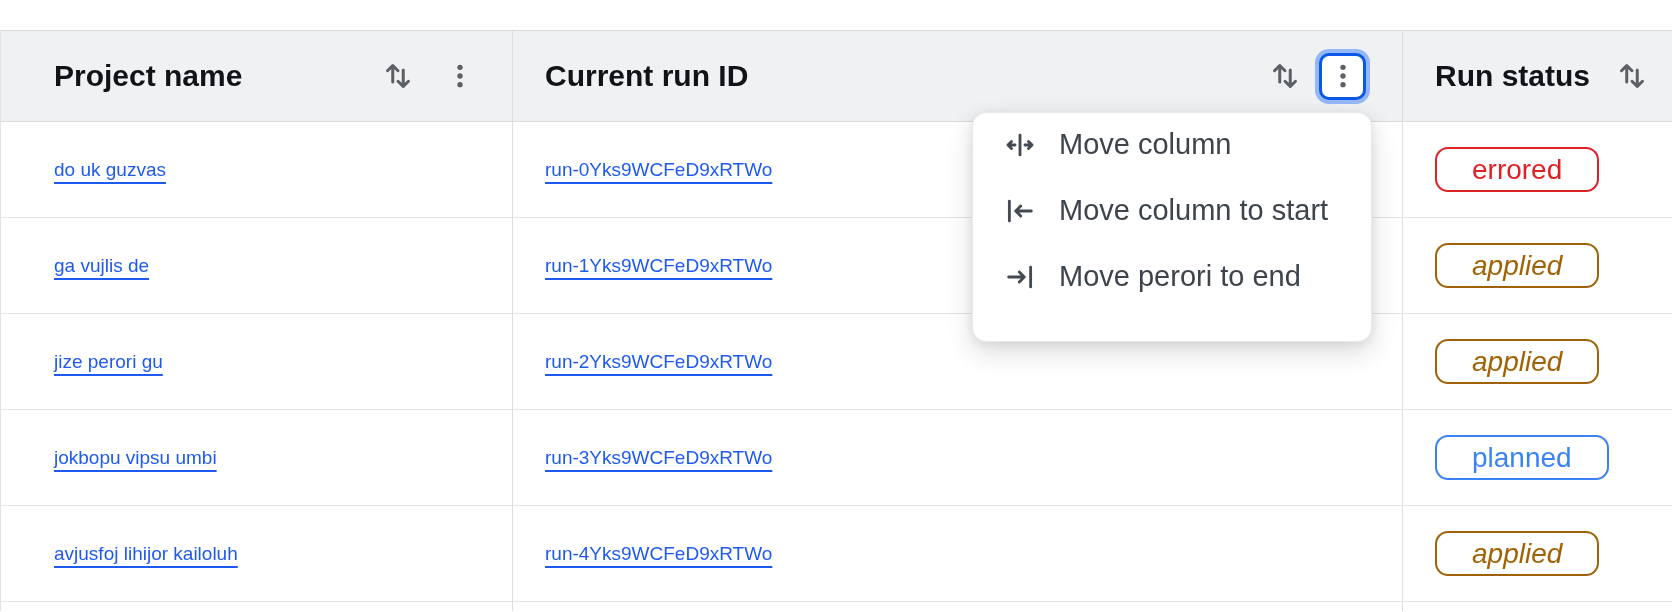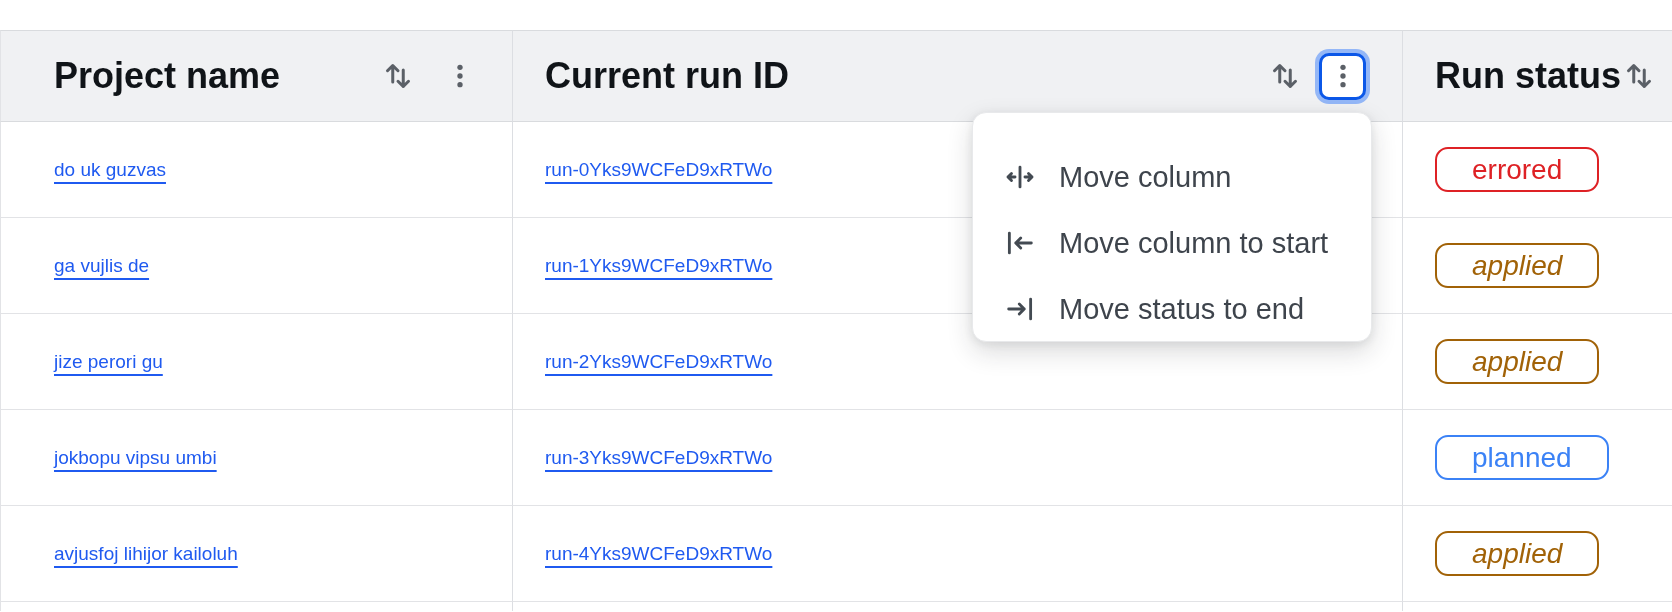--- a/index.html
+++ b/index.html
@@ -19,21 +19,21 @@
   }
   .cell { background:#ffffff; border-right:1px solid #dcdee2; display:flex; align-items:center; }
   .cell.last { border-right:none; }
   .gutter { border-left:1px solid #e2e3e6; }
 
   .th {
     height:92px; background:#f0f1f3;
     border-top:1px solid #d9dbde; border-bottom:1px solid #d9dbde;
     padding:0 36px 0 32px;
   }
-  .th-label { font-size:36px; font-weight:600; color:#101418; white-space:nowrap; }
+  .th-label { font-size:30px; font-weight:600; color:#101418; white-space:nowrap; }
   .th-icons { margin-left:auto; display:flex; align-items:center; gap:28px; }
 
   .td { height:96px; border-bottom:1px solid #e2e3e6; padding:0 32px; }
   .td-partial { height:9px; border-bottom:none; }
 
   .icon-btn {
     background:none; border:none; padding:0; cursor:pointer;
     display:flex; align-items:center; justify-content:center;
   }
   .sort-svg { width:36px; height:36px; display:block; }
@@ -64,21 +64,21 @@
   .badge.planned { color:#3b82f6; }
 
   
   .menu {
     position:absolute; left:972px; top:112px; width:400px;
     background:#ffffff; border:1px solid #e8e9eb; border-radius:14px;
     padding:15px 0; z-index:10;
     box-shadow:0 10px 26px rgba(28,32,38,.16), 0 2px 8px rgba(28,32,38,.08);
   }
   .menu-item {
-    display:flex; align-items:flex-end; gap:22px;
+    display:flex; align-items:flex-start; gap:22px;
     height:66px; padding:0 30px; cursor:pointer; background:#ffffff;
     border:none; width:100%; text-align:left;
   }
   .menu-item-label { font-size:29px; color:#3e444c; white-space:nowrap; }
   .menu-icon { width:34px; height:34px; flex:0 0 auto; display:block; }
 </style>
 </head>
 <body>
 
 <div class="table">
@@ -210,15 +210,15 @@
       <path d="M4.5 5v14"></path>
       <path d="M20 12H9M12.5 8.5 9 12l3.5 3.5"></path>
     </svg>
     <span class="menu-item-label">Move column to start</span>
   </button>
   <button class="menu-item">
     <svg class="menu-icon" viewBox="0 0 24 24" fill="none" stroke="#434a52" stroke-width="2" stroke-linecap="round" stroke-linejoin="round">
       <path d="M19.5 5v14"></path>
       <path d="M4 12h11M11.5 8.5 15 12l-3.5 3.5"></path>
     </svg>
-    <span class="menu-item-label">Move status to end</span>
+    <span class="menu-item-label">Move perori to end</span>
   </button>
 </div>
 
 </body></html>

